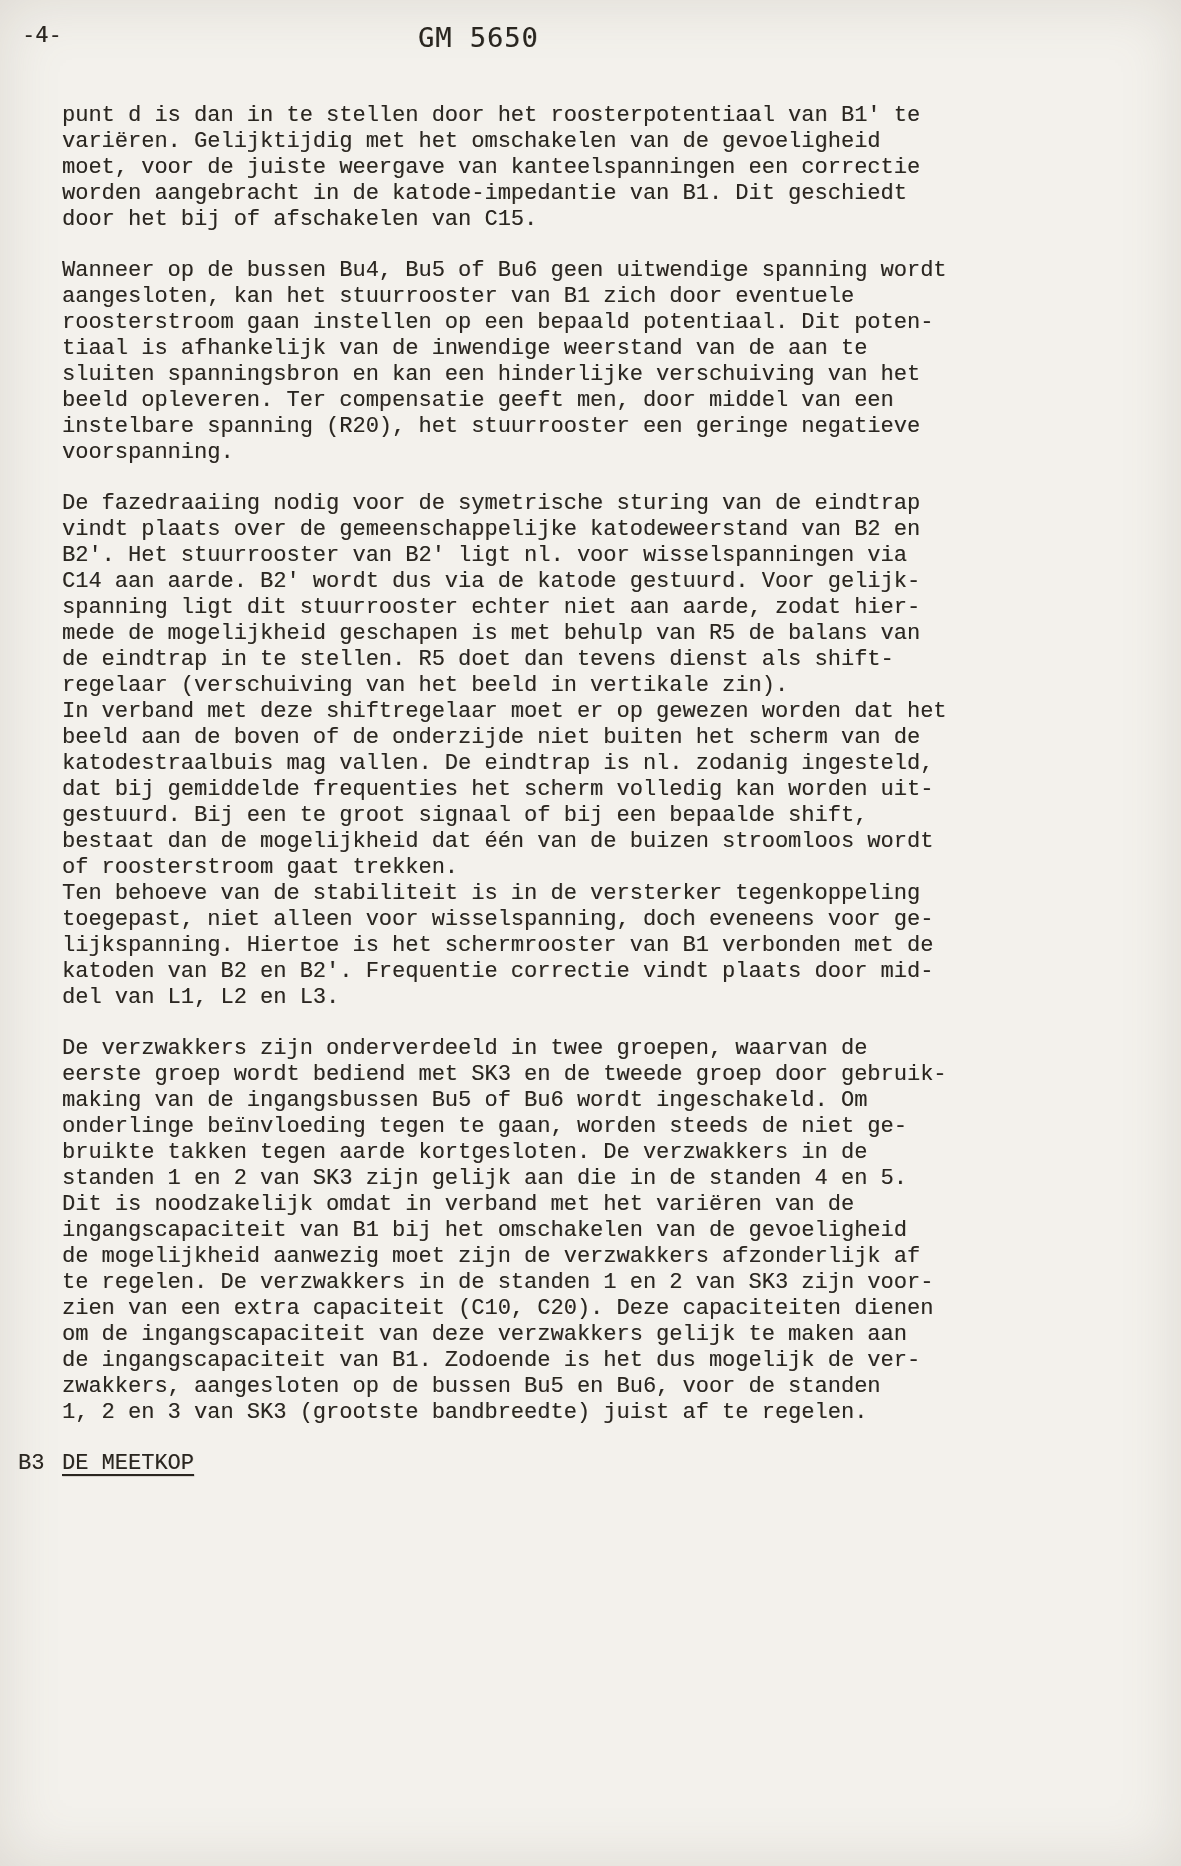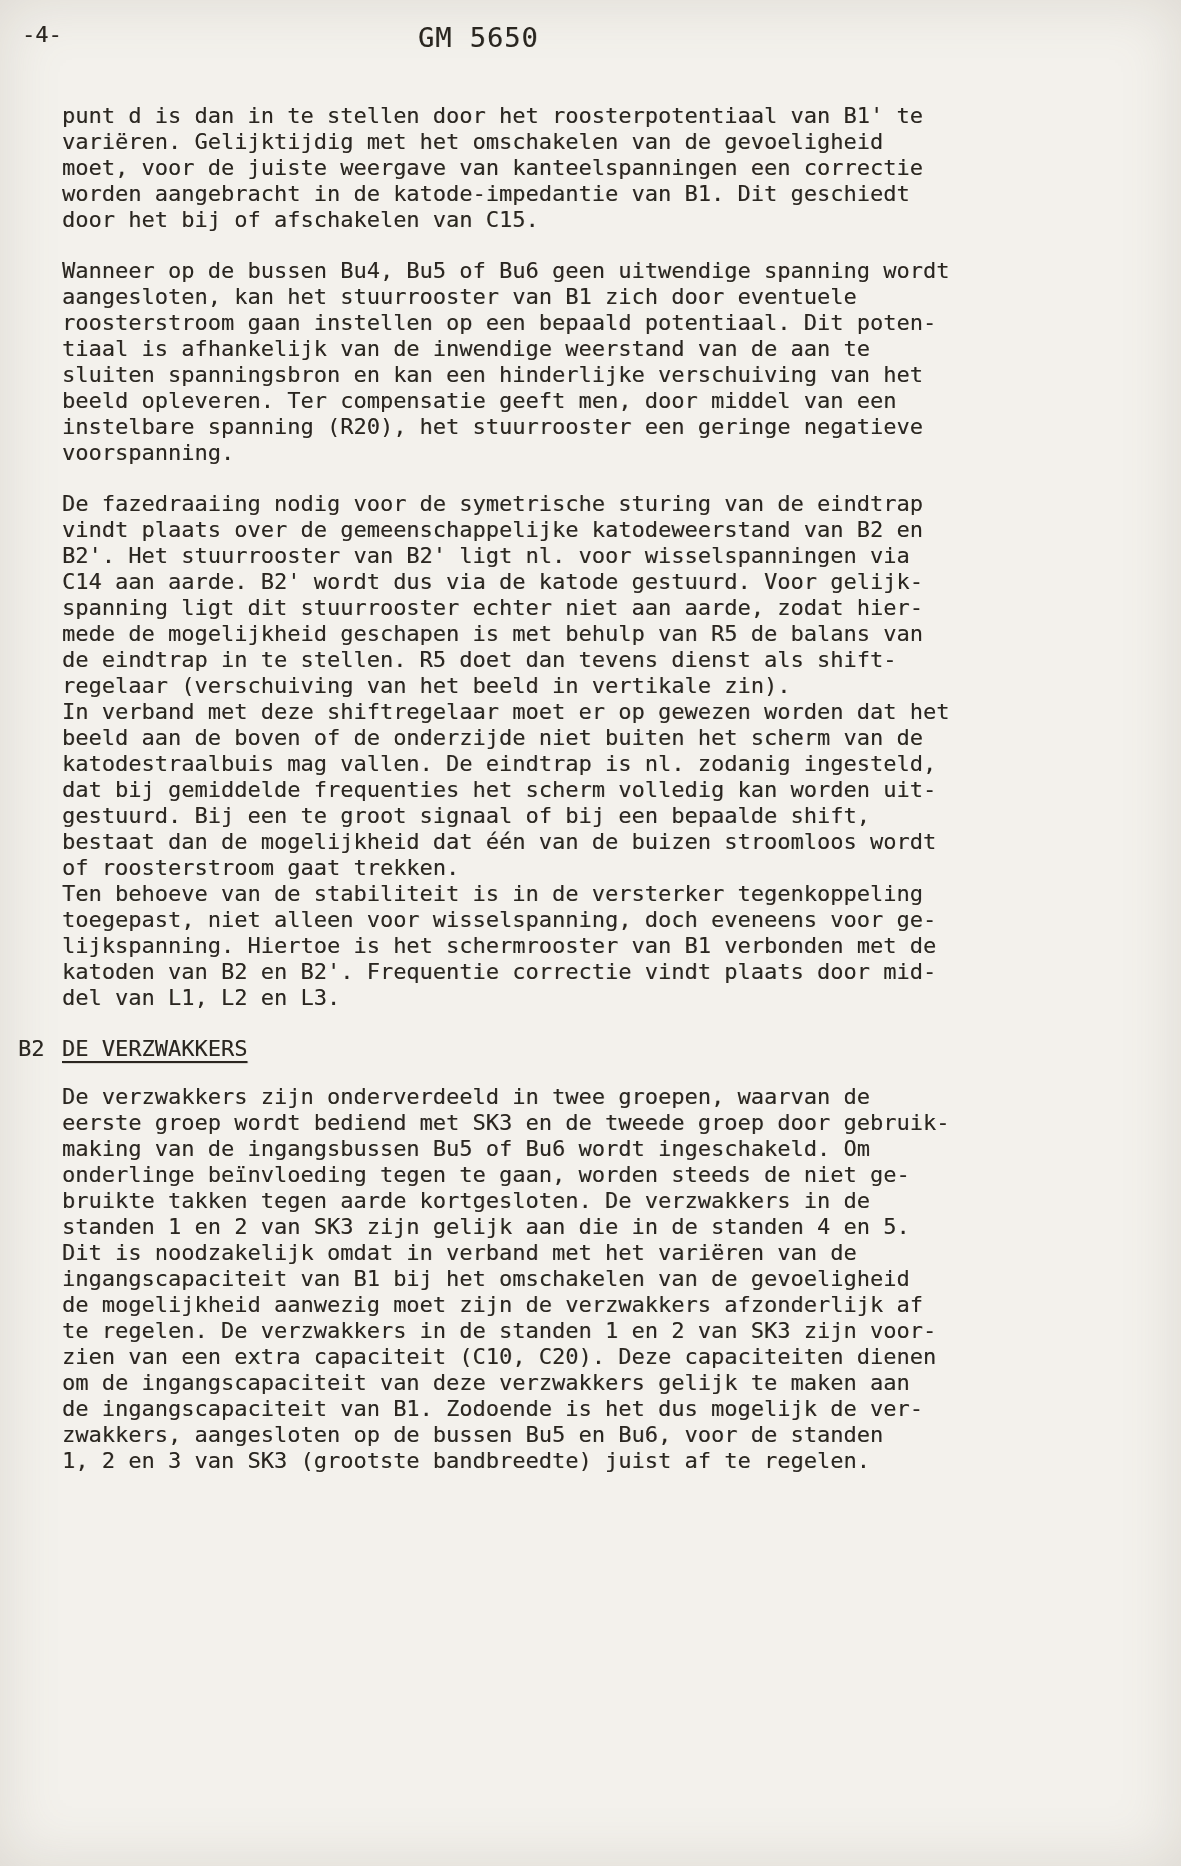--- a/index.html
+++ b/index.html
@@ -37,20 +37,21 @@
     left: 418px;
     top: 22px;
     font-size: 27px;
     letter-spacing: 1px;
   }
   .body {
     position: absolute;
     top: 103px;
     left: 0;
     right: 12px;
+    font-family: Liberation Mono, monospace;
   }
   .para {
     margin: 0 60px 25px 62px;
     font-size: 22px;
     line-height: 26px;
     white-space: pre-wrap;
   }
   .section {
     margin: 6px 0 22px 18px;
     font-size: 22px;
@@ -107,36 +108,36 @@
 dat bij gemiddelde frequenties het scherm volledig kan worden uit-
 gestuurd. Bij een te groot signaal of bij een bepaalde shift,
 bestaat dan de mogelijkheid dat één van de buizen stroomloos wordt
 of roosterstroom gaat trekken.
 Ten behoeve van de stabiliteit is in de versterker tegenkoppeling
 toegepast, niet alleen voor wisselspanning, doch eveneens voor ge-
 lijkspanning. Hiertoe is het schermrooster van B1 verbonden met de
 katoden van B2 en B2'. Frequentie correctie vindt plaats door mid-
 del van L1, L2 en L3.</p>
 
-    <div class="section scan-text">
-      <span class="marker">B2</span><span class="heading">DE VERZWAKKERS</span>
-    </div>
 
     <p class="para scan-text">De verzwakkers zijn onderverdeeld in twee groepen, waarvan de
 eerste groep wordt bediend met SK3 en de tweede groep door gebruik-
 making van de ingangsbussen Bu5 of Bu6 wordt ingeschakeld. Om
 onderlinge beïnvloeding tegen te gaan, worden steeds de niet ge-
 bruikte takken tegen aarde kortgesloten. De verzwakkers in de
 standen 1 en 2 van SK3 zijn gelijk aan die in de standen 4 en 5.
 Dit is noodzakelijk omdat in verband met het variëren van de
 ingangscapaciteit van B1 bij het omschakelen van de gevoeligheid
 de mogelijkheid aanwezig moet zijn de verzwakkers afzonderlijk af
 te regelen. De verzwakkers in de standen 1 en 2 van SK3 zijn voor-
 zien van een extra capaciteit (C10, C20). Deze capaciteiten dienen
 om de ingangscapaciteit van deze verzwakkers gelijk te maken aan
 de ingangscapaciteit van B1. Zodoende is het dus mogelijk de ver-
 zwakkers, aangesloten op de bussen Bu5 en Bu6, voor de standen
 1, 2 en 3 van SK3 (grootste bandbreedte) juist af te regelen.</p>
 
+    <div class="section scan-text">
+      <span class="marker">B3</span><span class="heading">DE MEETKOP</span>
+    </div>
 
 
   </div>
 </div>
 
 </body></html>

